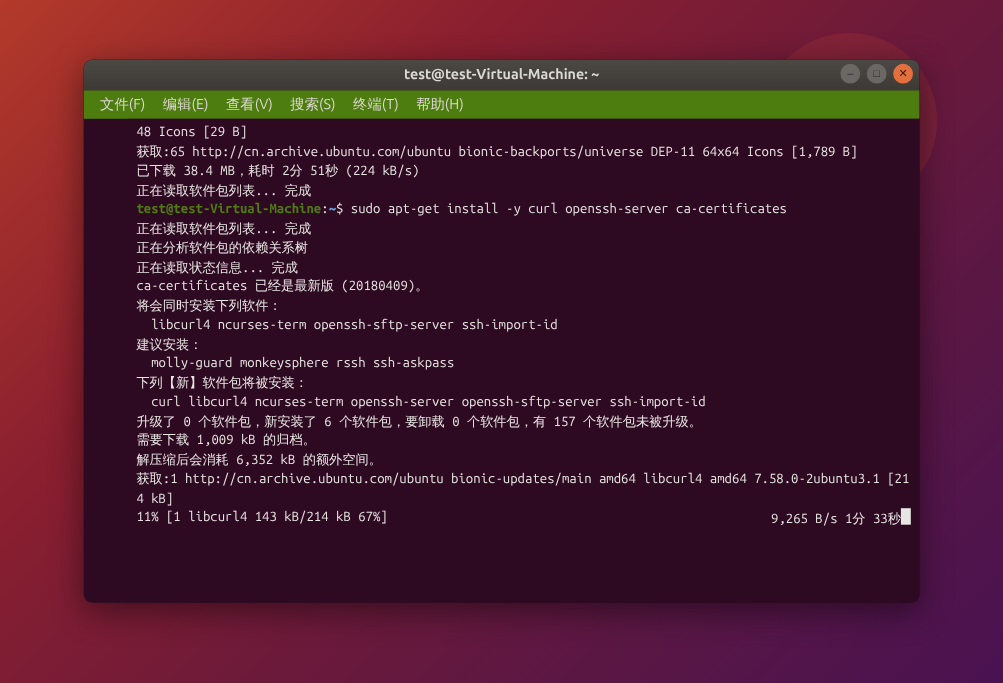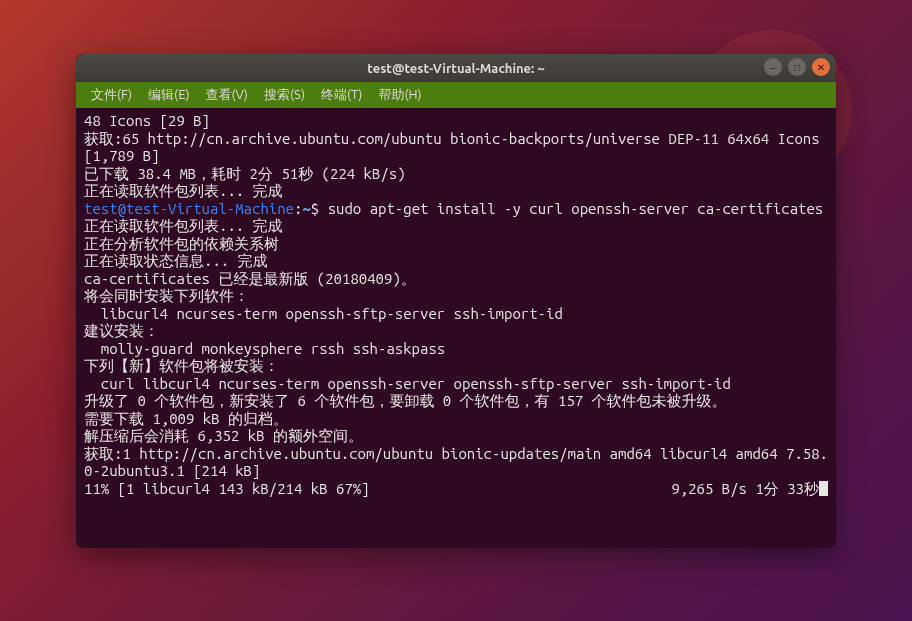--- a/index.html
+++ b/index.html
@@ -73,29 +73,30 @@
     font-size: 13px;
     color: #ddd8d2;
   }
   .menu-item {
     padding: 2px 7px;
     cursor: pointer;
   }
   .terminal {
     background: #2e0a22;
     color: #e8e6e3;
-    font-size: 15px;
+    font-size: 12px;
     line-height: 17.5px;
     padding: 4px 8px 6px 8px;
     font-family: "Ubuntu Mono", "DejaVu Sans Mono", monospace;
     white-space: pre-wrap;
     word-break: break-all;
     min-height: 440px;
+    margin-left: 40px;
   }
-  .prompt-user { color:#3b82f6; font-weight:normal; }
+  .prompt-user { color:#4d7c0f; font-weight:bold; }
   .prompt-sep  { color:#e8e6e3; }
   .prompt-path { color:#6aa8e4; font-weight:bold; }
   .cursor {
     display:inline-block;
     width:9px; height:15px;
     background:#e8e6e3;
     vertical-align:-2px;
     margin-left:0;
   }
   .tline { display:block; }

